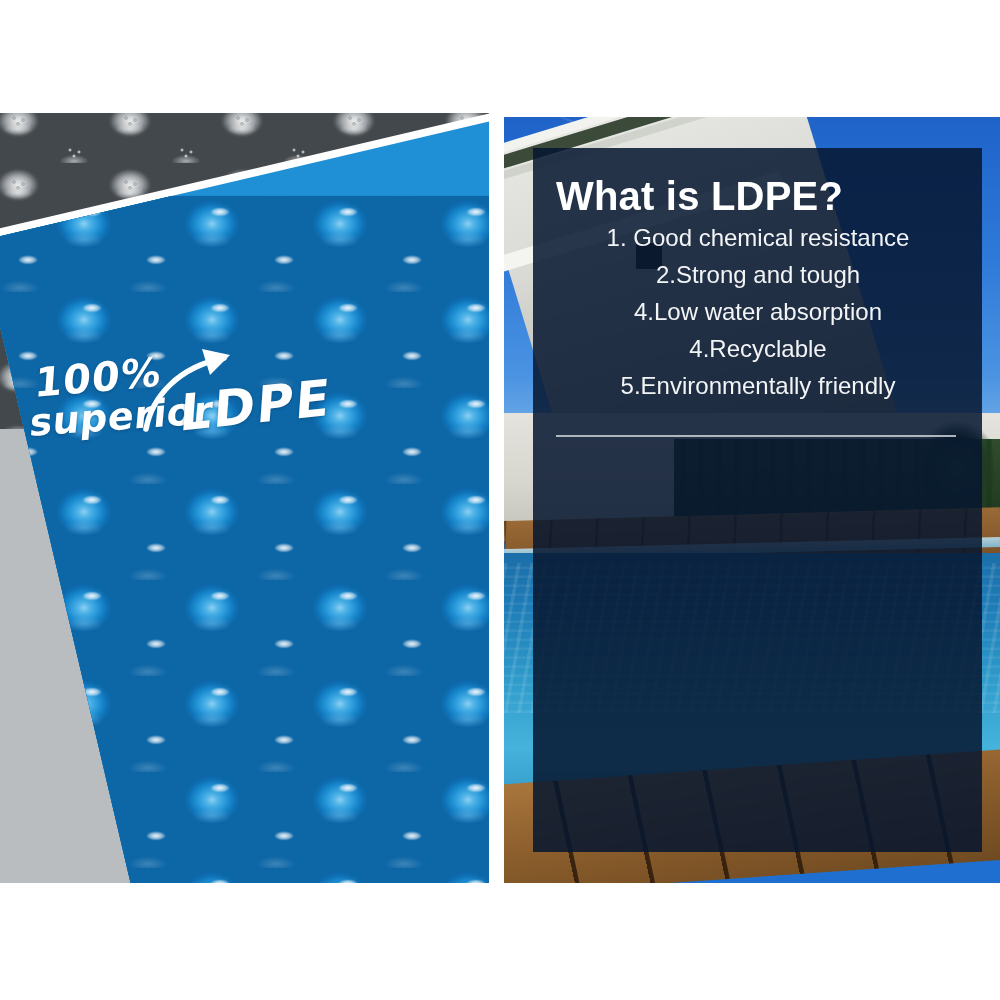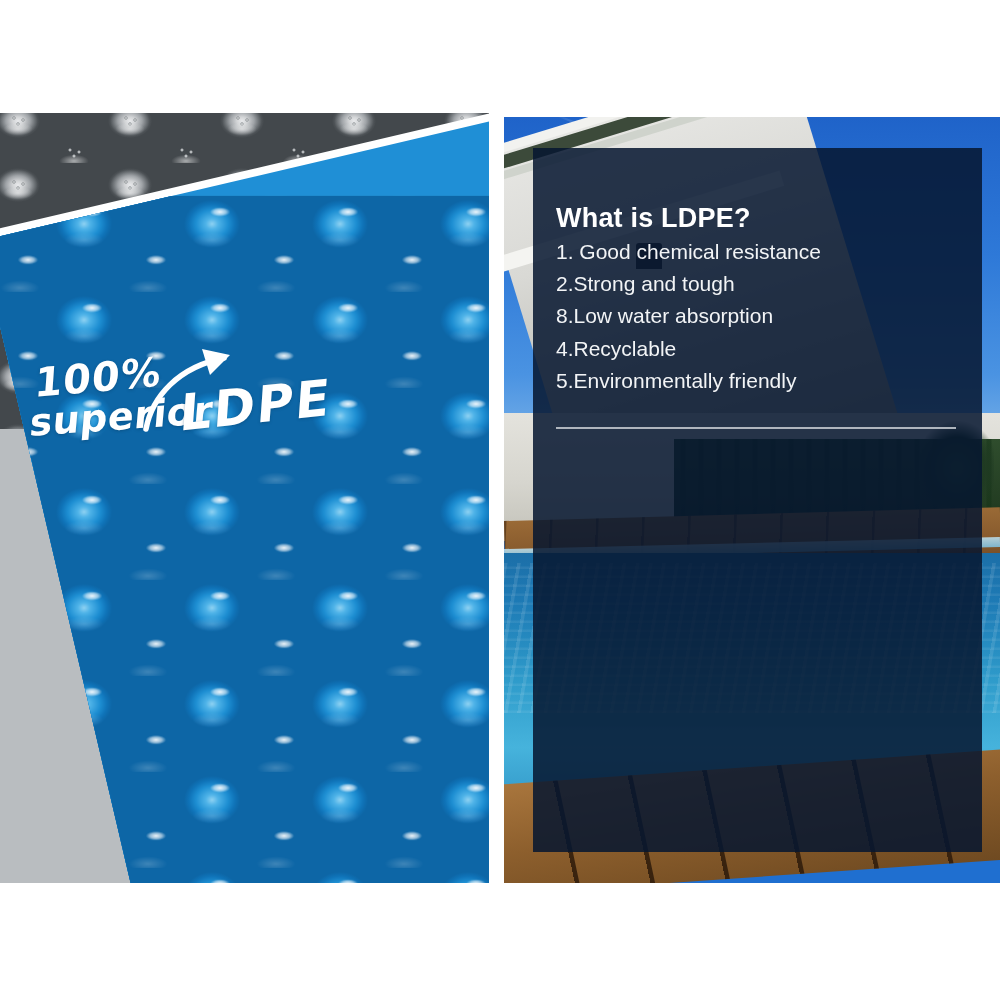--- a/index.html
+++ b/index.html
@@ -319,23 +319,23 @@
     background: rgba(6,22,48,0.86);
   }
   .info-inner {
     position: absolute;
     left: 23px;
     top: 0px;
     width: 404px;
   }
   .card-title {
     margin: 0;
-    padding: 56px 0 0 0;
+    padding: 26px 0 0 0;
     color: #ffffff;
-    font-size: 27px;
+    font-size: 40px;
     font-weight: 700;
     line-height: 1.1;
     letter-spacing: .2px;
   }
   .card-para {
     margin: 0;
     padding: 22px 0 0 0;
     color: #f2f4f6;
     font-size: 19.5px;
     line-height: 1.62;
@@ -349,22 +349,23 @@
     font-size: 19.5px;
     line-height: 1.5;
   }
   .props-list {
     list-style: none;
     margin: 0;
     padding: 2px 0 0 0;
   }
   .props-list li {
     color: #f2f4f6;
-    font-size: 21px;
+    font-size: 24px;
     line-height: 1.54;
+    text-align: center;
   }
   .divider {
     margin: 30px 0 0 0;
     width: 400px;
     height: 2px;
     background: #c9ced3;
     opacity: .85;
   }
   .note-para {
     margin: 0;
@@ -423,21 +424,21 @@
     <div class="info-card">
       <div class="info-inner">
 
         <h1 class="card-title">What is LDPE?</h1>
 
 
 
         <ul class="props-list">
           <li>1. Good chemical resistance</li>
           <li>2.Strong and tough</li>
-          <li>8.Low water absorption</li>
+          <li>4.Low water absorption</li>
           <li>4.Recyclable</li>
           <li>5.Environmentally friendly</li>
         </ul>
 
         <div class="divider"></div>
 
       </div>
     </div>
   </div>
 

